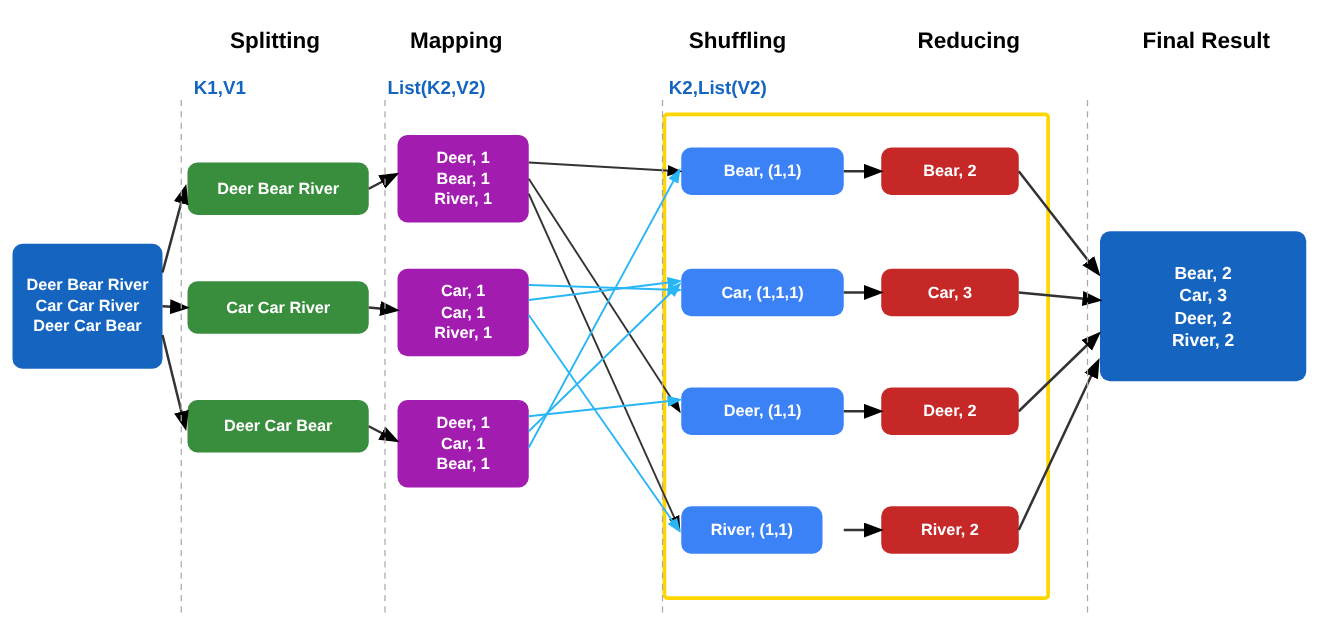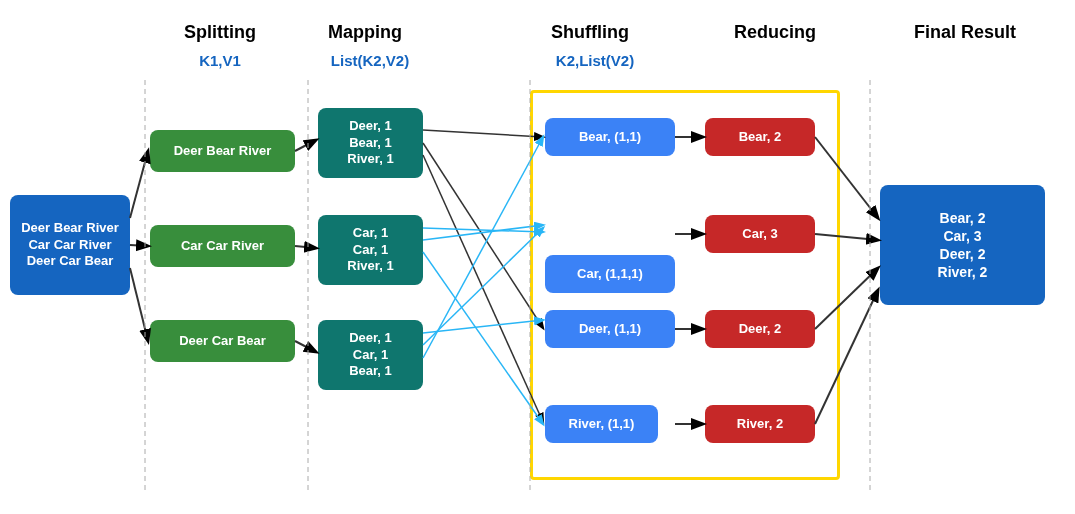--- a/index.html
+++ b/index.html
@@ -21,37 +21,37 @@
       font-weight: bold;
       font-size: 18px;
       color: #000;
       text-align: center;
     }
     .sub-header {
       position: absolute;
       font-weight: bold;
       font-size: 15px;
       color: #1565C0;
-      text-align: center;
+      margin-top: 10px;
     }
     .box {
       position: absolute;
       border-radius: 8px;
       display: flex;
       align-items: center;
       justify-content: center;
       text-align: center;
       font-size: 13px;
       font-weight: bold;
       color: #fff;
       line-height: 1.3;
     }
     .box-blue-dark { background: #1565C0; }
     .box-green { background: #388E3C; }
-    .box-blue-light { background: #0f766e; }
+    .box-blue-light { background: #a21caf; }
     .box-orange { background: #3b82f6; }
     .box-red { background: #C62828; }
     .box-blue-result { background: #1565C0; }
 
     .yellow-border {
       position: absolute;
       border: 3px solid #FFD600;
       border-radius: 4px;
       pointer-events: none;
     }
@@ -93,21 +93,21 @@
   <div class="box box-blue-light" style="left:318px; top:215px; width:105px; height:70px; white-space:pre-line;">Car, 1
 Car, 1
 River, 1</div>
   <div class="box box-blue-light" style="left:318px; top:320px; width:105px; height:70px; white-space:pre-line;">Deer, 1
 Car, 1
 Bear, 1</div>
 
   <div class="yellow-border" style="left:530px; top:90px; width:310px; height:390px;"></div>
 
   <div class="box box-orange" style="left:545px; top:118px; width:130px; height:38px;">Bear, (1,1)</div>
-  <div class="box box-orange" style="left:545px; top:215px; width:130px; height:38px;margin-top:40px;">Car, (1,1,1)</div>
+  <div class="box box-orange" style="left:545px; top:215px; width:130px; height:38px;">Car, (1,1,1)</div>
   <div class="box box-orange" style="left:545px; top:310px; width:130px; height:38px;">Deer, (1,1)</div>
   <div class="box box-orange" style="left:545px; top:405px; width:113px; height:38px;">River, (1,1)</div>
 
   <div class="box box-red" style="left:705px; top:118px; width:110px; height:38px;">Bear, 2</div>
   <div class="box box-red" style="left:705px; top:215px; width:110px; height:38px;">Car, 3</div>
   <div class="box box-red" style="left:705px; top:310px; width:110px; height:38px;">Deer, 2</div>
   <div class="box box-red" style="left:705px; top:405px; width:110px; height:38px;">River, 2</div>
 
   <div class="box box-blue-result" style="left:880px; top:185px; width:165px; height:120px; font-size:14px; white-space:pre-line;">Bear, 2
 Car, 3

